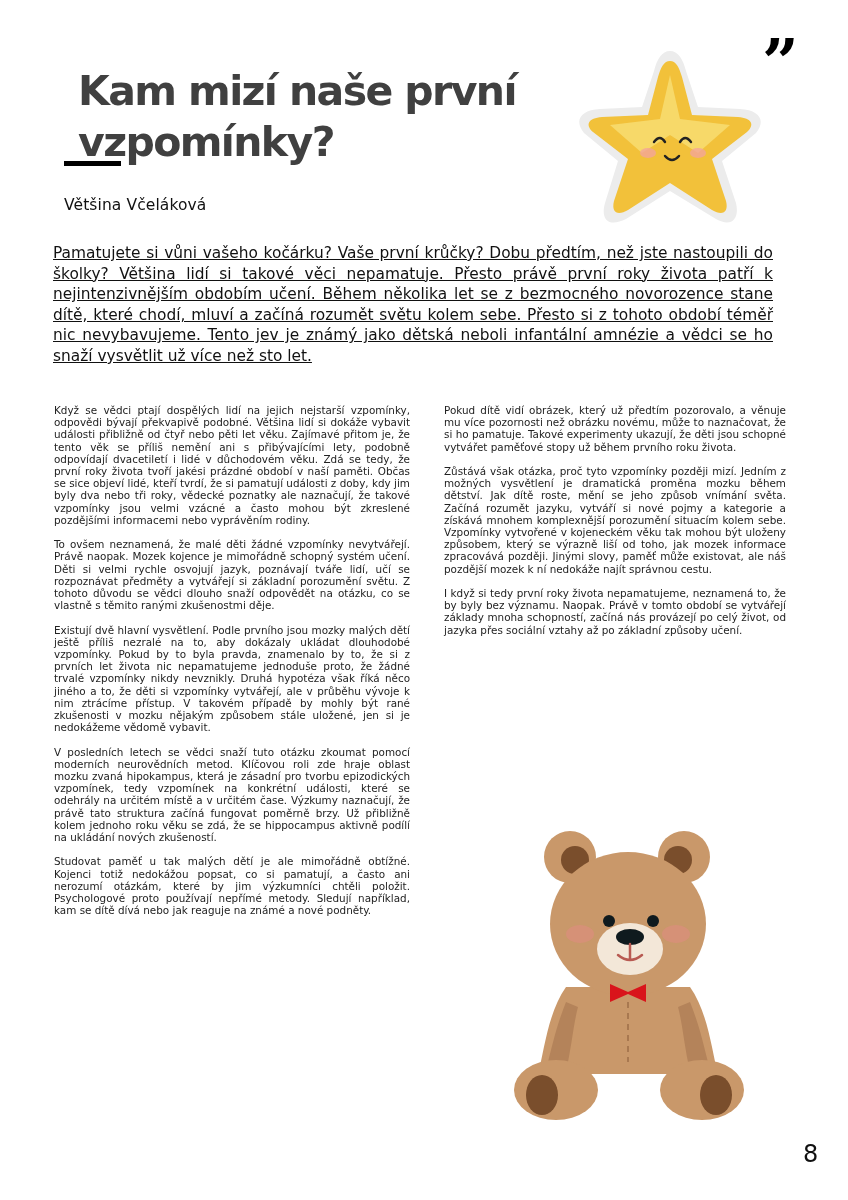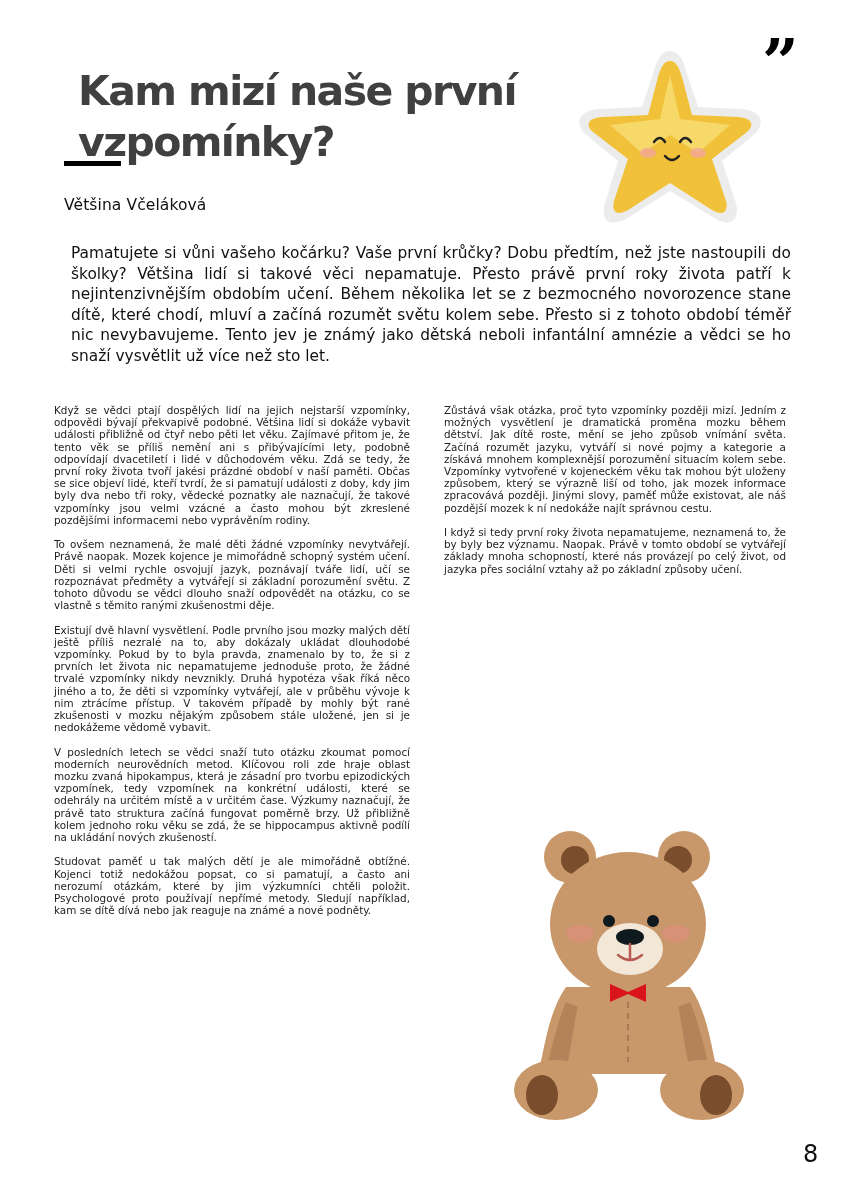--- a/index.html
+++ b/index.html
@@ -2,21 +2,21 @@
 <html><head>
 <meta charset="utf-8">
 <style>
   html, body { margin: 0; padding: 0; background: #ffffff; }
   body { width: 848px; height: 1200px; position: relative; overflow: hidden; color: #111; font-family: "DejaVu Sans", sans-serif; }
   .title { position: absolute; left: 64px; top: 52px; width: 520px; margin: 14px; font-family: "DejaVu Sans", sans-serif; font-weight: bold; font-size: 41px; line-height: 51px; letter-spacing: -1.6px; color: #404040; }
   .title-rule { position: absolute; left: 64px; top: 161px; width: 57px; height: 5px; background: #000; }
   .author { position: absolute; left: 64px; top: 196px; font-size: 15.5px; letter-spacing: 0.1px; color: #111; }
   .quote-mark { position: absolute; left: 762px; top: 30px; font-family: "DejaVu Serif", serif; font-weight: bold; font-size: 64px; line-height: 64px; color: #000; letter-spacing: -6px; }
   .star { position: absolute; left: 570px; top: 45px; width: 200px; height: 185px; }
-  .lead { position: absolute; left: 71px; top: 243px; width: 720px; margin: 0; font-size: 15.4px; line-height: 20.6px; text-align: justify; color: #111; }
+  .lead { position: absolute; left: 53px; top: 243px; width: 720px; margin: 0; font-size: 15.4px; line-height: 20.6px; text-align: justify; color: #111; text-decoration: underline; }
   .col { position: absolute; width: 356px; font-size: 10.4px; line-height: 12.2px; text-align: justify; color: #222; }
   .col p { margin: 0 0 12.2px 0; }
   .col-left { left: 54px; top: 404px; }
   .col-right { left: 444px; top: 404px; width: 342px; }
   .bear { position: absolute; left: 508px; top: 812px; width: 240px; height: 310px; }
   .page-num { position: absolute; left: 803px; top: 1140px; font-size: 24px; color: #111; }
 </style>
 </head>
 <body>
 
@@ -41,22 +41,23 @@
 
 <div class="col col-left">
   <p>Když se vědci ptají dospělých lidí na jejich nejstarší vzpomínky, odpovědi bývají překvapivě podobné. Většina lidí si dokáže vybavit události přibližně od čtyř nebo pěti let věku. Zajímavé přitom je, že tento věk se příliš nemění ani s přibývajícími lety, podobně odpovídají dvacetiletí i lidé v důchodovém věku. Zdá se tedy, že první roky života tvoří jakési prázdné období v naší paměti. Občas se sice objeví lidé, kteří tvrdí, že si pamatují události z doby, kdy jim byly dva nebo tři roky, vědecké poznatky ale naznačují, že takové vzpomínky jsou velmi vzácné a často mohou být zkreslené pozdějšími informacemi nebo vyprávěním rodiny.</p>
   <p>To ovšem neznamená, že malé děti žádné vzpomínky nevytvářejí. Právě naopak. Mozek kojence je mimořádně schopný systém učení. Děti si velmi rychle osvojují jazyk, poznávají tváře lidí, učí se rozpoznávat předměty a vytvářejí si základní porozumění světu. Z tohoto důvodu se vědci dlouho snaží odpovědět na otázku, co se vlastně s těmito ranými zkušenostmi děje.</p>
   <p>Existují dvě hlavní vysvětlení. Podle prvního jsou mozky malých dětí ještě příliš nezralé na to, aby dokázaly ukládat dlouhodobé vzpomínky. Pokud by to byla pravda, znamenalo by to, že si z prvních let života nic nepamatujeme jednoduše proto, že žádné trvalé vzpomínky nikdy nevznikly. Druhá hypotéza však říká něco jiného a to, že děti si vzpomínky vytvářejí, ale v průběhu vývoje k nim ztrácíme přístup. V takovém případě by mohly být rané zkušenosti v mozku nějakým způsobem stále uložené, jen si je nedokážeme vědomě vybavit.</p>
   <p>V posledních letech se vědci snaží tuto otázku zkoumat pomocí moderních neurovědních metod. Klíčovou roli zde hraje oblast mozku zvaná hipokampus, která je zásadní pro tvorbu epizodických vzpomínek, tedy vzpomínek na konkrétní události, které se odehrály na určitém místě a v určitém čase. Výzkumy naznačují, že právě tato struktura začíná fungovat poměrně brzy. Už přibližně kolem jednoho roku věku se zdá, že se hippocampus aktivně podílí na ukládání nových zkušeností.</p>
   <p>Studovat paměť u tak malých dětí je ale mimořádně obtížné. Kojenci totiž nedokážou popsat, co si pamatují, a často ani nerozumí otázkám, které by jim výzkumníci chtěli položit. Psychologové proto používají nepřímé metody. Sledují například, kam se dítě dívá nebo jak reaguje na známé a nové podněty.</p>
 </div>
 
 <div class="col col-right">
+  <p>Pokud dítě vidí obrázek, který už předtím pozorovalo, a věnuje mu více pozornosti než obrázku novému, může to naznačovat, že si ho pamatuje. Takové experimenty ukazují, že děti jsou schopné vytvářet paměťové stopy už během prvního roku života.</p>
   <p>Zůstává však otázka, proč tyto vzpomínky později mizí. Jedním z možných vysvětlení je dramatická proměna mozku během dětství. Jak dítě roste, mění se jeho způsob vnímání světa. Začíná rozumět jazyku, vytváří si nové pojmy a kategorie a získává mnohem komplexnější porozumění situacím kolem sebe. Vzpomínky vytvořené v kojeneckém věku tak mohou být uloženy způsobem, který se výrazně liší od toho, jak mozek informace zpracovává později. Jinými slovy, paměť může existovat, ale náš pozdější mozek k ní nedokáže najít správnou cestu.</p>
-  <p>I když si tedy první roky života nepamatujeme, neznamená to, že by byly bez významu. Naopak. Právě v tomto období se vytvářejí základy mnoha schopností, které nás provázejí po celý život, od jazyka přes sociální vztahy až po základní způsoby učení.</p>
+  <p>I když si tedy první roky života nepamatujeme, neznamená to, že by byly bez významu. Naopak. Právě v tomto období se vytvářejí základy mnoha schopností, začíná nás provázejí po celý život, od jazyka přes sociální vztahy až po základní způsoby učení.</p>
 </div>
 
 <svg class="bear" viewBox="0 0 240 310">
   <circle cx="62" cy="45" r="26" fill="#c9986a"></circle>
   <circle cx="67" cy="48" r="14" fill="#7a4e2c"></circle>
   <circle cx="176" cy="45" r="26" fill="#c9986a"></circle>
   <circle cx="170" cy="48" r="14" fill="#7a4e2c"></circle>
   <path d="M58 175 C40 200 36 240 30 262 L210 262 C204 240 200 200 182 175 Z" fill="#c9986a"></path>
   <path d="M58 190 C48 215 44 235 40 250 L60 250 C64 230 66 210 70 195 Z" fill="#b4835a"></path>
   <path d="M182 190 C192 215 196 235 200 250 L180 250 C176 230 174 210 170 195 Z" fill="#b4835a"></path>

